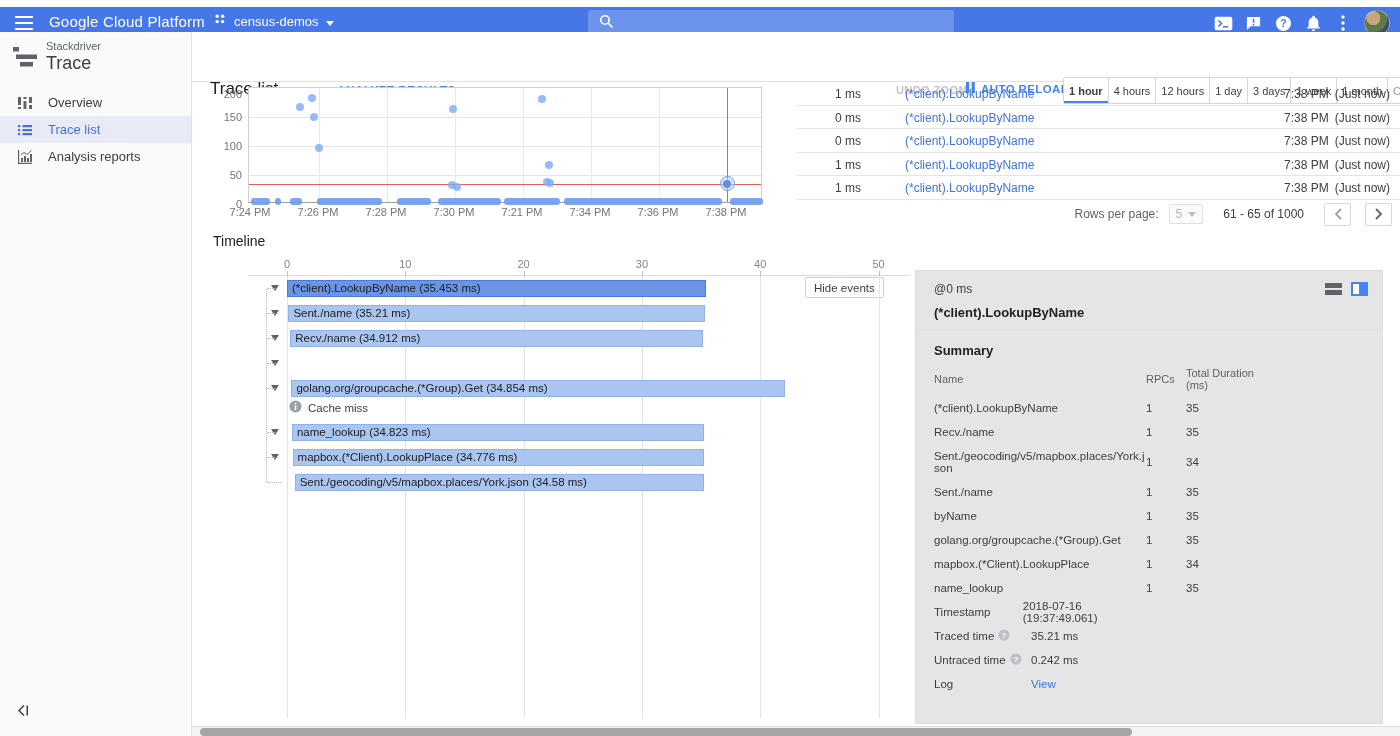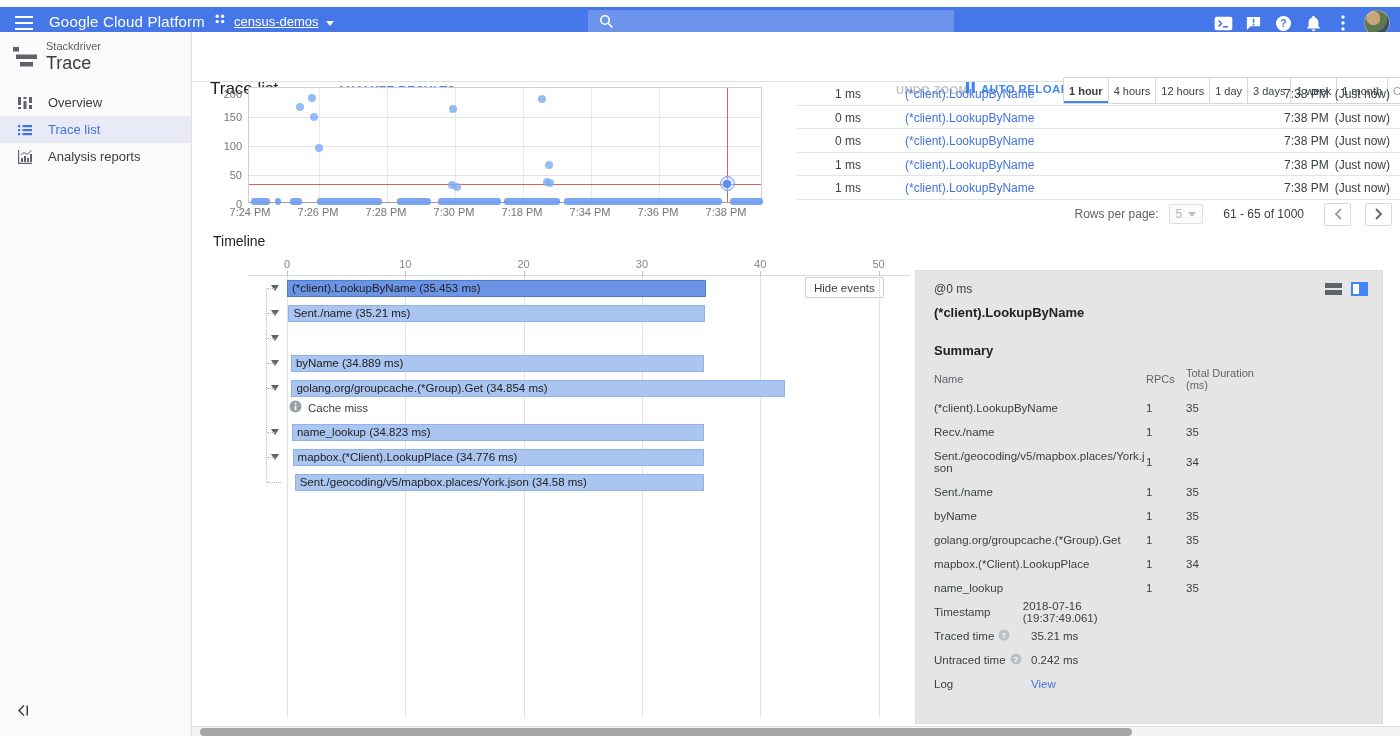--- a/index.html
+++ b/index.html
@@ -4,21 +4,21 @@
 <style>
   * { margin:0; padding:0; box-sizing:border-box; }
   html,body { background:#e8e8e8; }
   body { font-family:"Liberation Sans","DejaVu Sans",sans-serif; }
   .screen { position:relative; width:1400px; height:736px; background:#fff; overflow:hidden; margin:0 auto; }
 
   
   .topbar { position:absolute; left:0; top:0; width:1400px; height:32px; background:#4577e8; display:flex; align-items:center;margin-top:7px; }
   .hamburger { position:absolute; left:15px; top:9px; width:18px; height:14px; cursor:pointer; }
   .gcp-title { position:absolute; left:49px; top:6px; color:#fff; font-size:15px; font-weight:400; letter-spacing:.2px; }
-  .project-sel { position:absolute; left:214px; top:6px; display:flex; align-items:center; gap:7px; color:#fff; font-size:13px; cursor:pointer;text-decoration:underline; }
+  .project-sel { position:absolute; left:214px; top:6px; display:flex; align-items:center; gap:7px; color:#fff; font-size:13px; cursor:pointer; }
   .searchbar { position:absolute; left:588px; top:3px; width:366px; height:26px; background:rgba(255,255,255,.22); border-radius:2px; display:flex; align-items:center; padding-left:11px; }
   .searchbar input { background:transparent; border:none; outline:none; color:#fff; font-size:13px; margin-left:10px; width:300px; }
   .top-icons { position:absolute; right:0; top:0; height:32px; display:flex; align-items:center; }
   .tbi { width:30px; height:32px; display:flex; align-items:center; justify-content:center; cursor:pointer; }
   .avatar { width:26px; height:26px; border-radius:50%; margin:0 10px 0 6px;
             background:radial-gradient(circle at 35% 30%, #c9a57b 0 30%, #5c7a4e 31% 60%, #3c4c6b 61% 100%); border:1px solid rgba(255,255,255,.4); }
 
   
   .appbar { position:absolute; left:0; top:32px; width:1400px; height:50px; background:#fff; border-bottom:1px solid #e0e0e0; }
   .brand { position:absolute; left:0; top:0; width:192px; height:50px; border-right:1px solid #e0e0e0; background:#fafafa; }
@@ -320,21 +320,21 @@
       <div class="ylab" style="position: absolute; top: 110.5px;">150</div>
       <div class="ylab" style="position: absolute; top: 139.5px;">100</div>
       <div class="ylab" style="position: absolute; top: 168.5px;">50</div>
       <div class="ylab" style="position: absolute; top: 197.5px;">0</div>
     </div>
   <div id="xlabels">
       <div class="xlab" style="position: absolute; left: 218px;">7:24 PM</div>
       <div class="xlab" style="position: absolute; left: 286px;">7:26 PM</div>
       <div class="xlab" style="position: absolute; left: 354px;">7:28 PM</div>
       <div class="xlab" style="position: absolute; left: 422px;">7:30 PM</div>
-      <div class="xlab" style="position: absolute; left: 490px;">7:18 PM</div>
+      <div class="xlab" style="position: absolute; left: 490px;">7:21 PM</div>
       <div class="xlab" style="position: absolute; left: 558px;">7:34 PM</div>
       <div class="xlab" style="position: absolute; left: 626px;">7:36 PM</div>
       <div class="xlab" style="position: absolute; left: 694px;">7:38 PM</div>
     </div>
 
   <div class="trace-table" id="trace-table">
       <div class="trow">
         <span class="lat">1 ms</span>
         <a class="tname" href="#">(*client).LookupByName</a>
         <span class="ttime">7:38 PM (Just now)</span>
@@ -405,23 +405,23 @@
       <div class="tgrid" style="left: 630.5px;"></div>
       <div class="tree-vline" style="top: 31px; height: 193px;"></div>
       <span class="expander" style="left: 23px; top: 27px;"></span>
       <div class="tree-stub" style="left: 19px; top: 30px;"></div>
       <div class="span-bar selected" style="left: 39px; top: 22px; width: 419.409px;">(*client).LookupByName (35.453 ms)</div>
       <span class="expander" style="left: 23px; top: 52px;"></span>
       <div class="tree-stub" style="left: 19px; top: 55px;"></div>
       <div class="span-bar" style="left: 40.4196px; top: 47px; width: 416.534px;">Sent./name (35.21 ms)</div>
       <span class="expander" style="left: 23px; top: 77px;"></span>
       <div class="tree-stub" style="left: 19px; top: 80px;"></div>
+      <div class="span-bar" style="left: 42.3124px; top: 72px; width: 413.009px;">Recv./name (34.912 ms)</div>
       <span class="expander" style="left: 23px; top: 102px;"></span>
       <div class="tree-stub" style="left: 19px; top: 105px;"></div>
-      <div class="span-bar" style="left: 42.9039px; top: 97px; width: 412.737px;">byName (34.889 ms)</div>
       <span class="expander" style="left: 23px; top: 127px;"></span>
       <div class="tree-stub" style="left: 19px; top: 130px;"></div>
       <div class="span-bar" style="left: 43.3771px; top: 122px; width: 494px;">golang.org/groupcache.(*Group).Get (34.854 ms)</div>
       <div class="evt" style="left: 41px; top: 142px;">
         <span><svg width="13" height="13" viewBox="0 0 14 14">
             <circle cx="7" cy="7" r="6.5" fill="#9aa0a6"></circle>
             <rect x="6.2" y="3" width="1.7" height="1.7" fill="#fff"></rect>
             <rect x="6.2" y="6" width="1.7" height="4.8" fill="#fff"></rect>
           </svg></span>
         <span>Cache miss</span>

